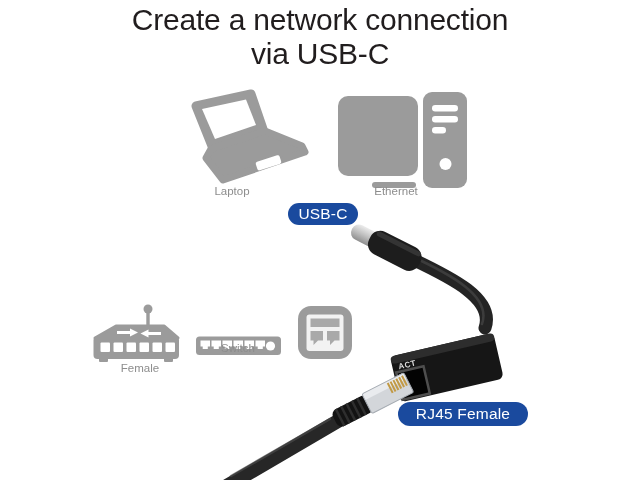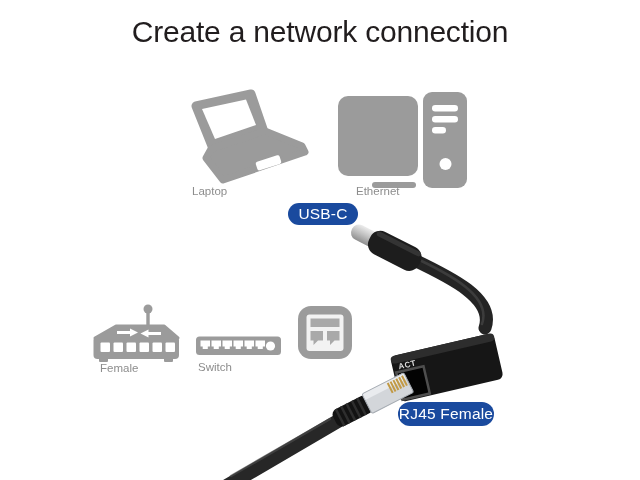--- a/index.html
+++ b/index.html
@@ -1,42 +1,43 @@
 <!DOCTYPE html>
 <html><head>
 <meta charset="utf-8">
 <style>
   html,body{margin:0;padding:0;background:#fff;}
   .canvas{
     position:relative;width:640px;height:480px;background:#ffffff;overflow:hidden;
     font-family:"Liberation Sans", sans-serif;
   }
   .title{
-    position:absolute;top:15px;left:0;width:640px;text-align:center;
+    position:absolute;top:3px;left:0;width:640px;text-align:center;
     font-size:30px;line-height:34px;color:#211d1e;font-weight:400;letter-spacing:-0.2px;
   }
   .dev-label{
-    position:absolute;color:#8d8d8d;font-size:11.5px;line-height:13px;
+    position:absolute;color:#8d8d8d;font-size:11.5px;text-align:center;line-height:13px;
   }
   .badge{
     position:absolute;background:#1a4a9e;color:#ffffff;border-radius:12px;
     display:flex;align-items:center;justify-content:center;
     font-size:15.5px;letter-spacing:0.2px;box-sizing:border-box;padding-bottom:1px;
   }
   .badge-usbc{left:288px;top:203px;width:70px;height:22px;}
-  .badge-rj45{left:398px;top:402px;width:96px;height:24px;border-radius:13px;}
+  .badge-rj45{left:398px;top:402px;width:130px;height:24px;border-radius:13px;}
   svg{position:absolute;display:block;}
 </style>
 </head>
 <body>
 
 <div class="canvas">
 
   <div class="title">
     <div>Create a network connection</div>
+    <div>via USB-C</div>
   </div>
 
   <svg style="left:180px;top:85px" width="130" height="105" viewBox="180 85 130 105">
     <path d="M196,106 L251,94 L263,129 L212,146 Z" fill="#9b9b9b" stroke="#9b9b9b" stroke-width="9" stroke-linejoin="round"></path>
     <path d="M202,109 L246,99.5 L256,125 L215,139 Z" fill="#ffffff"></path>
     <path d="M211,149 L265,131 L302,146 L305,152 L223,180 L206,158 Z" fill="#9b9b9b" stroke="#9b9b9b" stroke-width="7" stroke-linejoin="round"></path>
     <g transform="rotate(-18 268 163)">
       <rect x="256" y="158.5" width="25" height="9" rx="2" fill="#ffffff"></rect>
     </g>
   </svg>
@@ -127,18 +128,18 @@
     <rect x="298" y="306" width="54" height="53" rx="13" fill="#9b9b9b"></rect>
     <rect x="306.5" y="314.5" width="37" height="36.5" rx="3" fill="#f2f2f2"></rect>
     <rect x="310.5" y="318.5" width="29" height="8.5" fill="#a9a9a9"></rect>
     <path d="M310.5,331 h12.5 v9.5 h-5 l-4.5,4.5 v-4.5 h-3 Z" fill="#a9a9a9"></path>
     <path d="M327,331 h12.5 v9.5 h-5 l-4.5,4.5 v-4.5 h-3 Z" fill="#a9a9a9"></path>
   </svg>
 
   <div class="dev-label" style="left:192px;top:185px;width:80px">Laptop</div>
   <div class="dev-label" style="left:356px;top:185px;width:80px">Ethernet</div>
   <div class="dev-label" style="left:100px;top:362px;width:80px">Female</div>
-  <div class="dev-label" style="left:198px;top:361px;width:80px">Switch</div>
+  <div class="dev-label" style="left:198px;top:342px;width:80px">Switch</div>
 
   <div class="badge badge-usbc">USB-C</div>
   <div class="badge badge-rj45">RJ45 Female</div>
 
 </div>
 
 </body></html>

